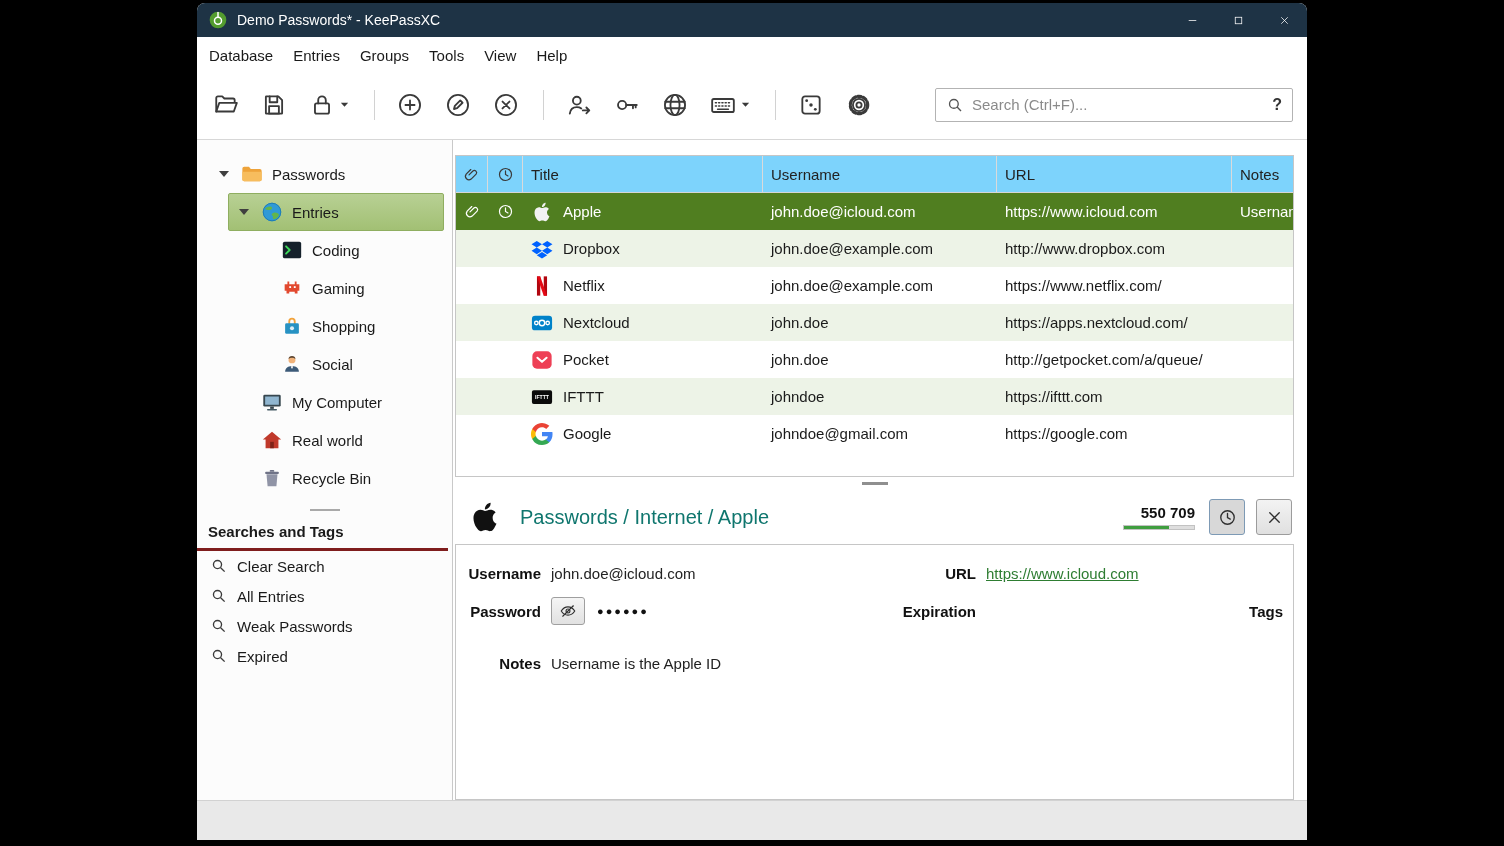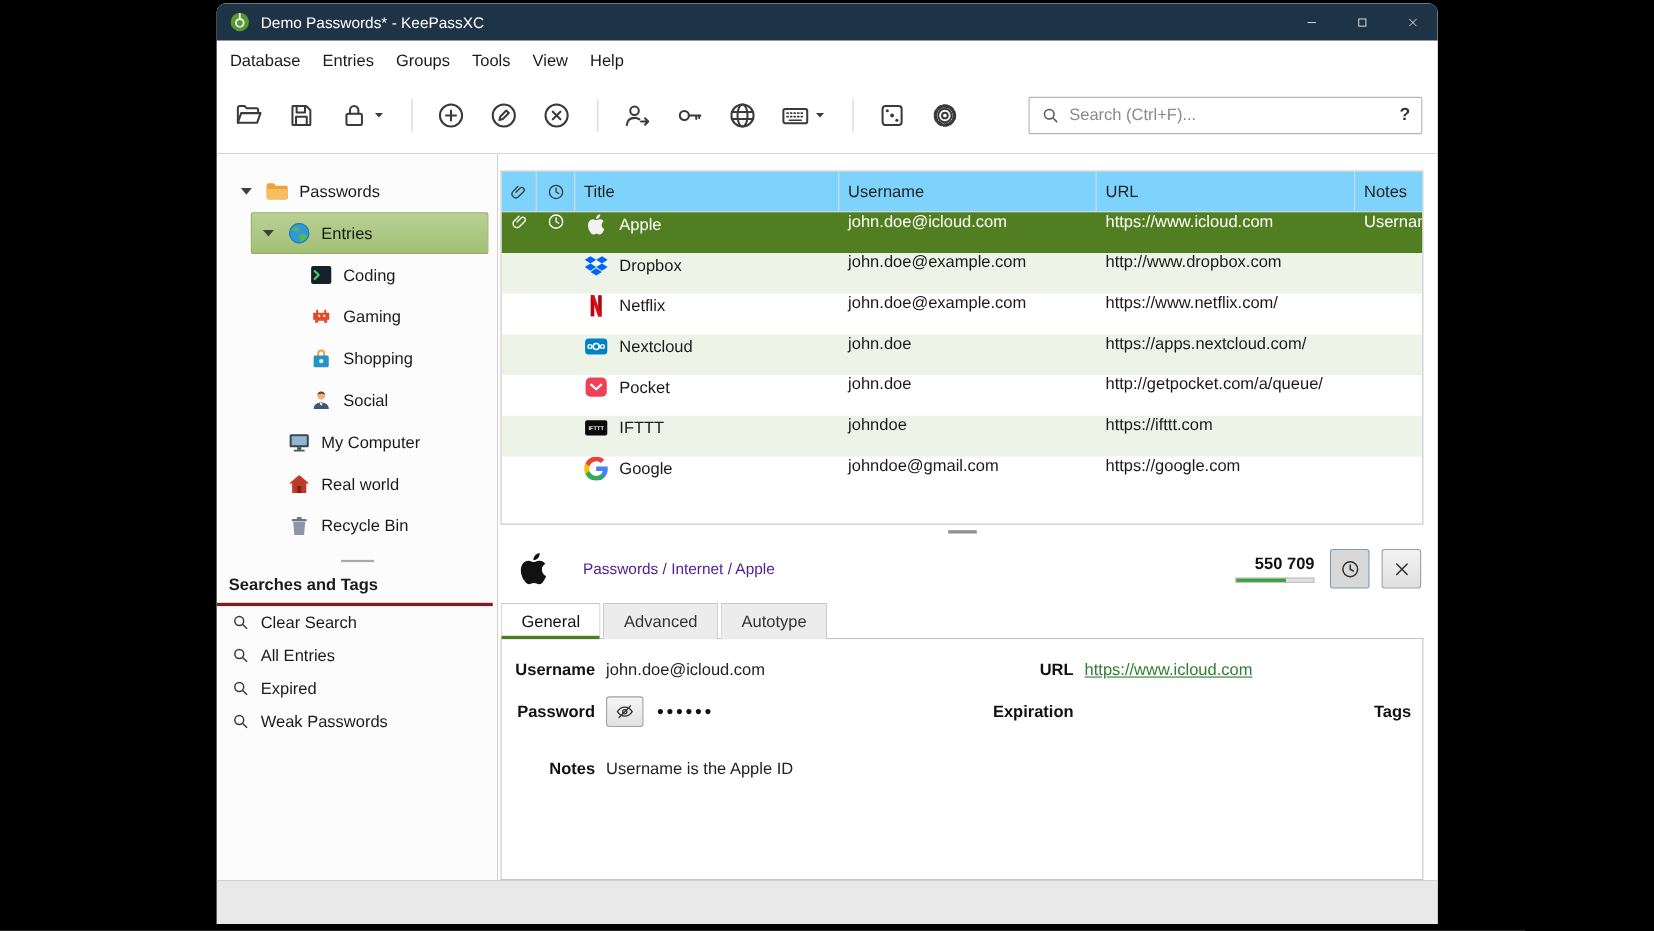--- a/index.html
+++ b/index.html
@@ -59,39 +59,39 @@
   .thead{display:flex;height:37px;flex:none;align-items:center;background:#7dd3fc;border-bottom:1px solid #d6d6d6;font-size:15px;color:#222}
   .thead .cell{border-right:1px solid #dadada;height:100%;display:flex;align-items:center}
   .cell{flex:none}
   .c-att{width:32px;justify-content:center;display:flex;align-items:center}
   .c-clk{width:35px;justify-content:center;display:flex;align-items:center}
   .c-title{width:240px;display:flex;align-items:center;padding-left:8px}
   .c-user{width:234px;padding-left:8px;overflow:hidden;white-space:nowrap}
   .c-url{width:235px;padding-left:8px;overflow:hidden;white-space:nowrap}
   .c-notes{flex:1 1 auto;padding-left:8px;overflow:hidden;white-space:nowrap;border-right:none !important}
   .mini{width:17px;height:17px;stroke:#3a3a3a;stroke-width:1.7;fill:none;stroke-linecap:round}
-  .entry-row{display:flex;height:37px;align-items:flex-start;font-size:15px}
+  .entry-row{display:flex;height:37px;align-items:center;font-size:15px}
   .entry-row.alt{background:#edf3e7}
   .entry-row.selected{background:#507e20;color:#fff}
   .entry-row.selected .mini{stroke:#fff}
   .entry-row:not(.has-att) .c-att svg{visibility:hidden}
   .entry-row:not(.has-clk) .c-clk svg{visibility:hidden}
   .brand{width:22px;height:22px;flex:none;margin-right:10px;color:#555}
   .entry-row.selected .brand{color:#f2f2f2}
   .entry-row .c-user,.entry-row .c-url,.entry-row .c-notes,.entry-row .c-title{border-right:none}
 
   
   .h-splitter{height:12px;flex:none;position:relative}
   .h-splitter::after{content:"";position:absolute;left:50%;top:5px;width:26px;height:3px;margin-left:-13px;background:#8f8f8f}
 
   
   .detail{flex:1;display:flex;flex-direction:column;min-height:0}
   .detail-header{height:56px;flex:none;display:flex;align-items:center}
   .dh-icon{width:34px;height:34px;margin-left:13px;color:#111;flex:none}
-  .breadcrumb{font-size:14px;color:#4c1d95;margin-left:28px}
+  .breadcrumb{font-size:20px;color:#0f766e;margin-left:18px}
   .dh-right{margin-left:auto;display:flex;align-items:center}
   .health{display:flex;flex-direction:column;align-items:flex-end;margin-right:14px}
   .health-count{font-weight:bold;font-size:15px;color:#111}
   .health-bar{width:72px;height:5px;background:#dedede;border:1px solid #c2c2c2;margin-top:4px}
   .health-fill{height:100%;background:#3f9e3f}
   .sq-btn{width:36px;height:36px;border:1px solid #9c9c9c;border-radius:3px;display:flex;align-items:center;justify-content:center;background:linear-gradient(#f3f3f3,#e0e0e0)}
   .sq-btn.pressed{background:#d8d8d8;border-color:#7d9ab5}
   .sq-btn + .sq-btn{margin-left:11px}
   .sq-btn svg{width:19px;height:19px;stroke:#2e2e2e;stroke-width:1.7;fill:none;stroke-linecap:round}
   .detail-header{padding-right:2px}
@@ -474,27 +474,27 @@
           <div class="search-item">
     <svg class="sicon">
               <use href="#u-tagsearch"></use>
             </svg>
     <span class="search-label">All Entries</span>
   </div>
           <div class="search-item">
     <svg class="sicon">
               <use href="#u-tagsearch"></use>
             </svg>
-    <span class="search-label">Expired</span>
+    <span class="search-label">Weak Passwords</span>
   </div>
           <div class="search-item">
     <svg class="sicon">
               <use href="#u-tagsearch"></use>
             </svg>
-    <span class="search-label">Weak Passwords</span>
+    <span class="search-label">Expired</span>
   </div>
         </div>
     </div>
 
     <div class="main">
 
       <div class="entry-table">
         <div class="thead">
           <span class="cell c-att">
               <svg class="mini">
@@ -683,25 +683,20 @@
                 </svg>
               </div>
             <div class="sq-btn">
                 <svg>
                   <use href="#u-close"></use>
                 </svg>
               </div>
           </div>
         </div>
 
-        <div class="detail-tabs">
-            <div class="tab active">General</div>
-            <div class="tab">Advanced</div>
-            <div class="tab">Autotype</div>
-          </div>
 
         <div class="detail-content">
           <div class="fields">
             <span class="flabel">Username</span>
             <span class="fval">john.doe@icloud.com</span>
             <span class="flabel">URL</span>
             <a class="flink" href="#">https://www.icloud.com</a>
 
             <span class="flabel">Password</span>
             <span class="pw-wrap">

